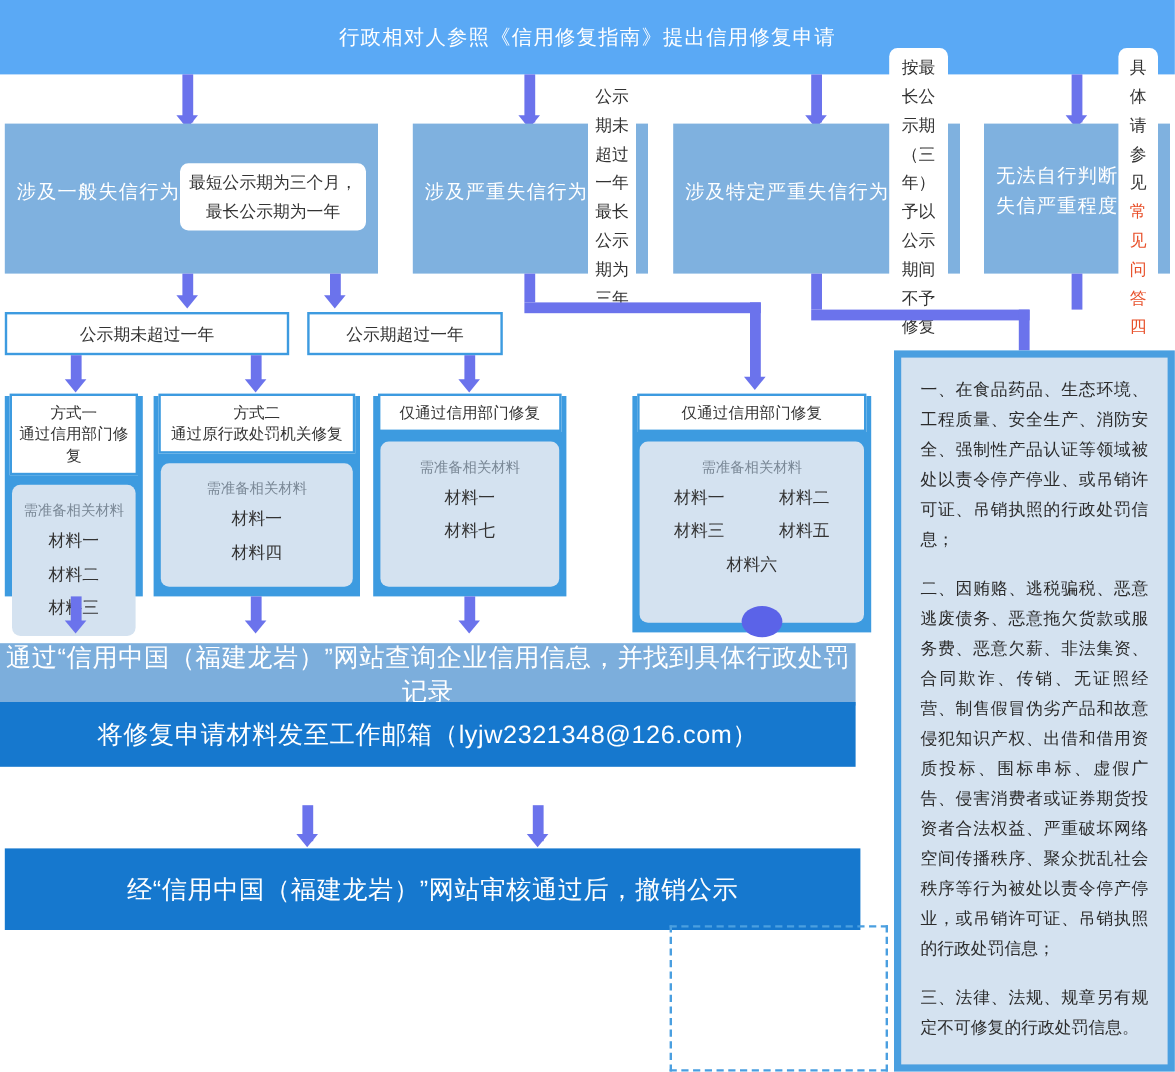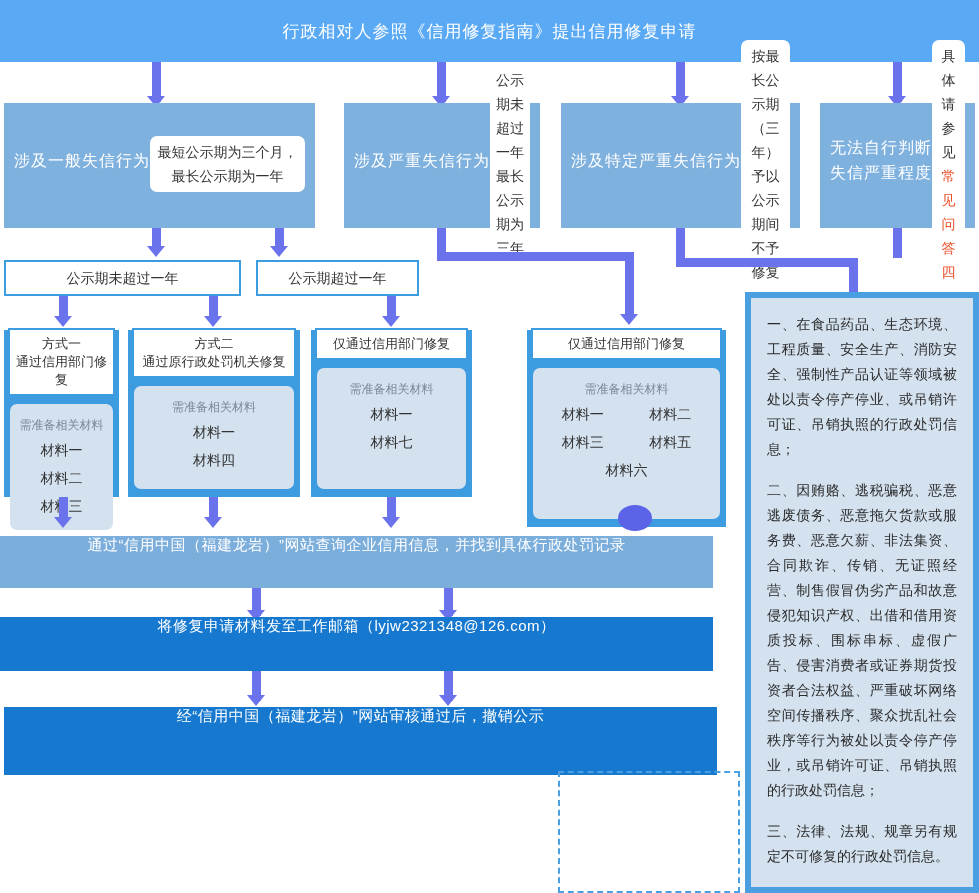--- a/index.html
+++ b/index.html
@@ -73,22 +73,22 @@
     text-align:center;
   }
   .mat-label{color:#7A8896;font-size:12px;line-height:22px;}
   .mat-item{color:#333333;font-size:14px;line-height:28px;}
   .mat-grid{display:flex;flex-wrap:wrap;justify-content:center;}
   .mat-grid .mat-item{width:50%;box-sizing:border-box;}
   .mat-grid .mat-item.full{width:50%;text-align:center;}
 
   
   .flow-bar{
-    display:flex;align-items:flex-start;justify-content:center;
-    color:#ffffff;font-size:15px;text-align:center;letter-spacing:.5px;
+    display:flex;align-items:center;justify-content:center;
+    color:#ffffff;font-size:21px;text-align:center;letter-spacing:.5px;
   }
   .flow-light{background:#7CAEDC;}
   .flow-dark{background:#1678CE;}
 
   
   .notes-frame{
     background:#4A9FE0;
     padding:6px;
   }
   .notes-inner{
@@ -278,21 +278,21 @@
 
   <div class="abs flow-bar flow-light" style="left:0px;top:536px;width:713px;height:52px;">
     <span>通过“信用中国（福建龙岩）”网站查询企业信用信息，并找到具体行政处罚记录</span>
   </div>
 
   <div class="abs arrow-stem" style="left:252px;top:588px;width:9px;height:28px;"></div>
   <div class="abs arrow-head" style="left:247px;top:610px;"></div>
   <div class="abs arrow-stem" style="left:444px;top:588px;width:9px;height:28px;"></div>
   <div class="abs arrow-head" style="left:439px;top:610px;"></div>
 
-  <div class="abs flow-bar flow-dark" style="left:0px;top:617px;width:713px;height:54px;">
+  <div class="abs flow-bar flow-dark" style="left:0px;top:585px;width:713px;height:54px;">
     <span>将修复申请材料发至工作邮箱（lyjw2321348@126.com）</span>
   </div>
 
   <div class="abs arrow-stem" style="left:252px;top:671px;width:9px;height:30px;"></div>
   <div class="abs arrow-head" style="left:247px;top:695px;"></div>
   <div class="abs arrow-stem" style="left:444px;top:671px;width:9px;height:30px;"></div>
   <div class="abs arrow-head" style="left:439px;top:695px;"></div>
 
   <div class="abs flow-bar flow-dark" style="left:4px;top:707px;width:713px;height:68px;">
     <span>经“信用中国（福建龙岩）”网站审核通过后，撤销公示</span>

